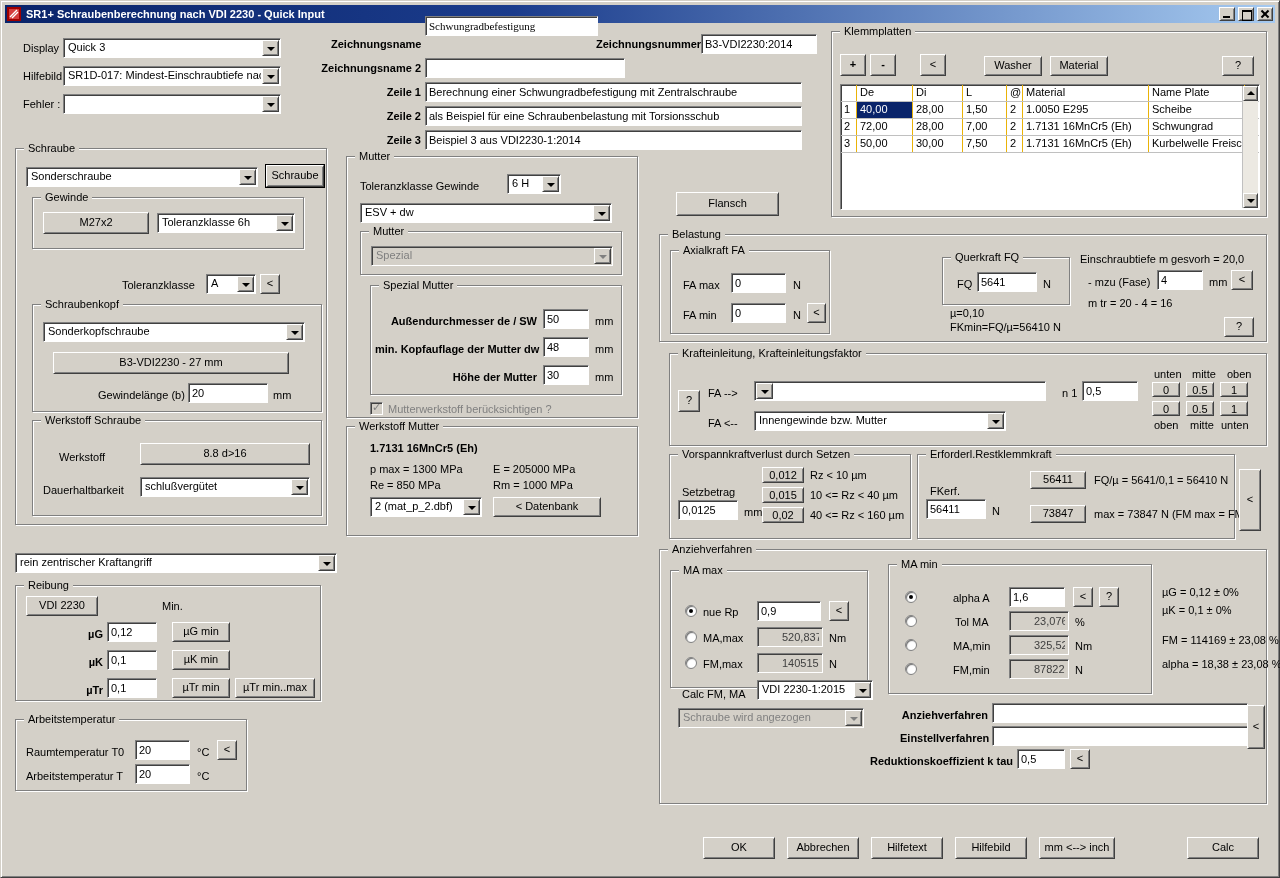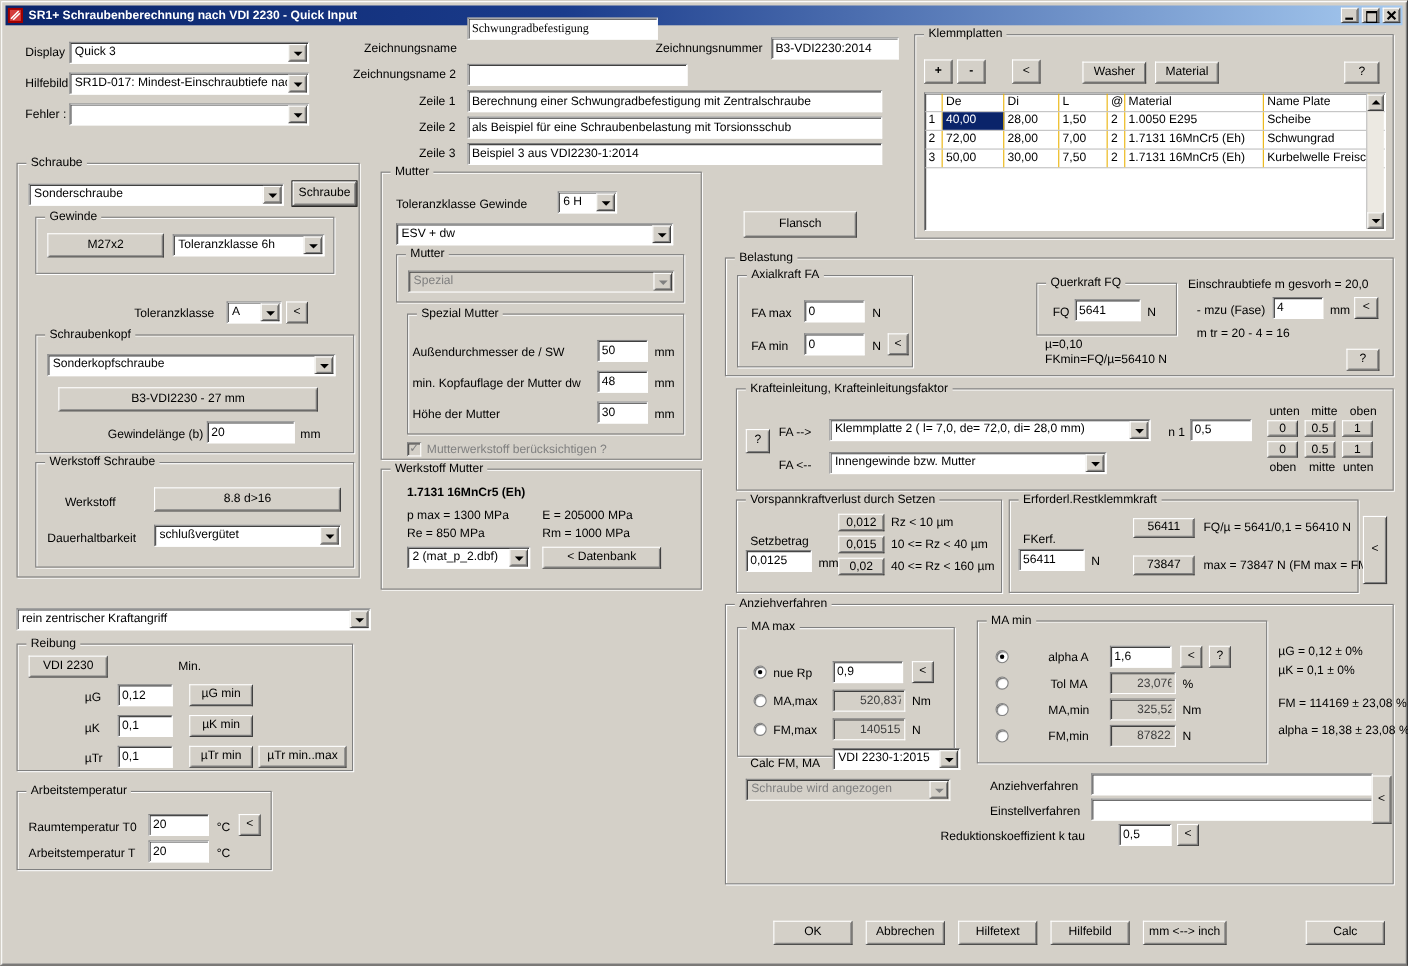--- a/index.html
+++ b/index.html
@@ -16,21 +16,21 @@
   .titlebar .title { color:#fff; font-weight:bold; font-size:11px; flex:1; white-space:nowrap; overflow:hidden; padding-left:2px; }
   .tb-btn { width:16px; height:14px; background:#d4d0c8; position:relative; flex:0 0 auto;
     border:1px solid; border-color:#fff #404040 #404040 #fff; box-shadow:inset 1px 1px 0 #d4d0c8, inset -1px -1px 0 #808080; }
   .btn-min::after { content:""; position:absolute; left:3px; bottom:2px; width:7px; height:2px; background:#000; }
   .btn-max::after { content:""; position:absolute; left:3px; top:2px; width:8px; height:8px; border:1px solid #000; border-top-width:2px; }
   .btn-close::before, .btn-close::after { content:""; position:absolute; left:2px; top:5px; width:10px; height:2px; background:#000; }
   .btn-close::before { transform:rotate(45deg); }
   .btn-close::after { transform:rotate(-45deg); }
 
   .lbl { position:absolute; white-space:nowrap; line-height:13px; }
-  .lbl.r { text-align:left; }
+  .lbl.r { text-align:right;font-weight:bold; }
   .lbl.dis { color:#808080; }
   .lbl.b { font-weight:bold; }
 
   .btn { position:absolute; background:#d4d0c8; color:#000; font-family:inherit; font-size:11px; text-align:center;
     border:1px solid; border-color:#fff #404040 #404040 #fff;
     box-shadow:inset 1px 1px 0 #d4d0c8, inset -1px -1px 0 #808080; cursor:default; padding:0; line-height:1.4; }
   .btn.b { font-weight:bold; }
   .btn.focused { box-shadow:0 0 0 1px #000, inset 1px 1px 0 #d4d0c8, inset -1px -1px 0 #808080; }
 
   .tb { position:absolute; height:20px; background:#fff; color:#000; font-family:inherit; font-size:11px; padding:0 3px;
@@ -326,21 +326,20 @@
     <button class="btn" style="left:571px;top:35px;width:22px;height:20px">&lt;</button>
     <span class="lbl" style="left:428px;top:62px">m tr = 20 - 4 = 16</span>
     <button class="btn" style="left:564px;top:82px;width:30px;height:20px">?</button>
   </div>
 
   <div class="grp" style="left:668px;top:352px;width:598px;height:93px">
     <span class="grp-l">Krafteinleitung, Krafteinleitungsfaktor</span>
     <button class="btn" style="left:8px;top:36px;width:22px;height:22px">?</button>
     <span class="lbl" style="left:38px;top:33px">FA --&gt;</span>
     <div class="cb" style="left:84px;top:27px;width:292px">
-      <span class="t">Klemmplatte 2  ( l= 7,0, de= 72,0, di= 28,0 mm)</span>
         <span class="a"></span>
     </div>
     <span class="lbl" style="left:392px;top:33px">n 1</span>
     <input class="tb" style="left: 412px; top: 27px; width: 56px;" value="0,5">
     <span class="lbl" style="left:484px;top:14px">unten</span>
     <span class="lbl" style="left:522px;top:14px">mitte</span>
     <span class="lbl" style="left:557px;top:14px">oben</span>
     <button class="btn" style="left:482px;top:28px;width:28px;height:15px">0</button>
     <button class="btn" style="left:516px;top:28px;width:28px;height:15px">0.5</button>
     <button class="btn" style="left:550px;top:28px;width:28px;height:15px">1</button>

